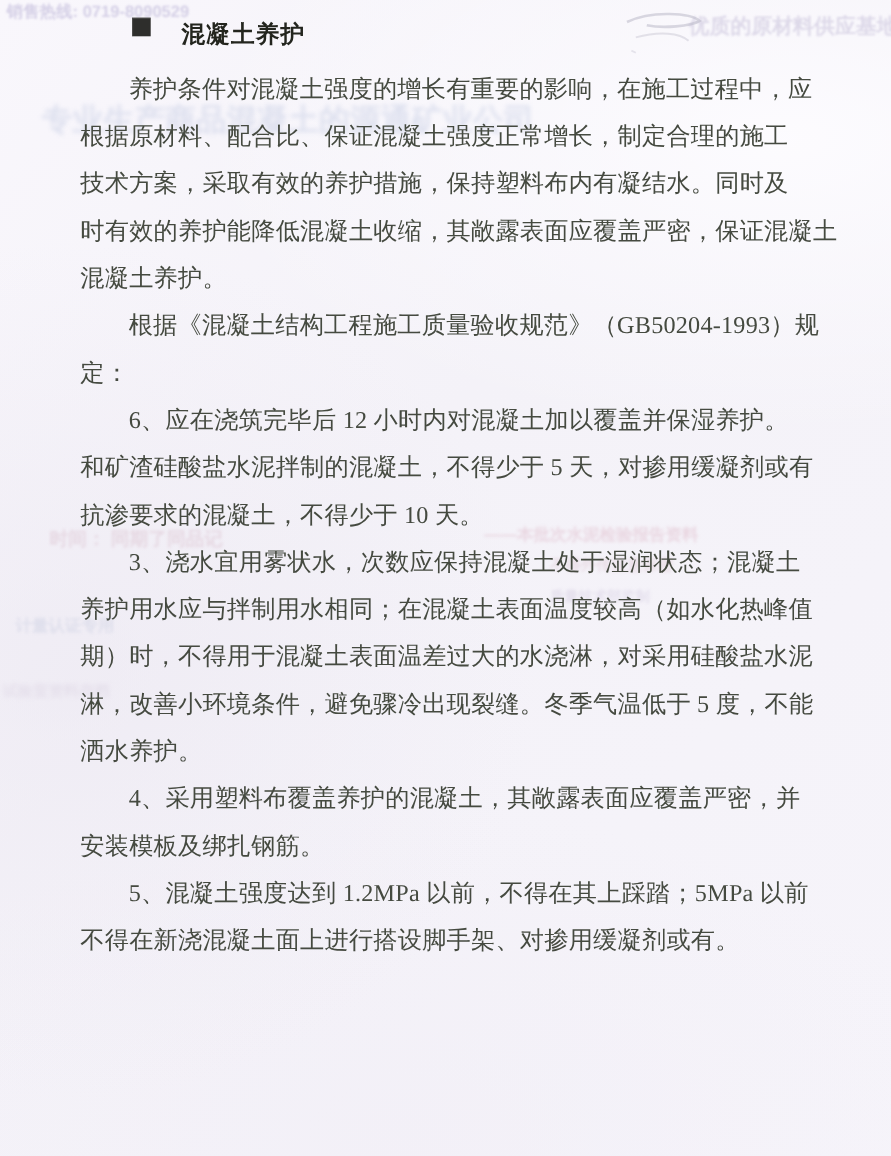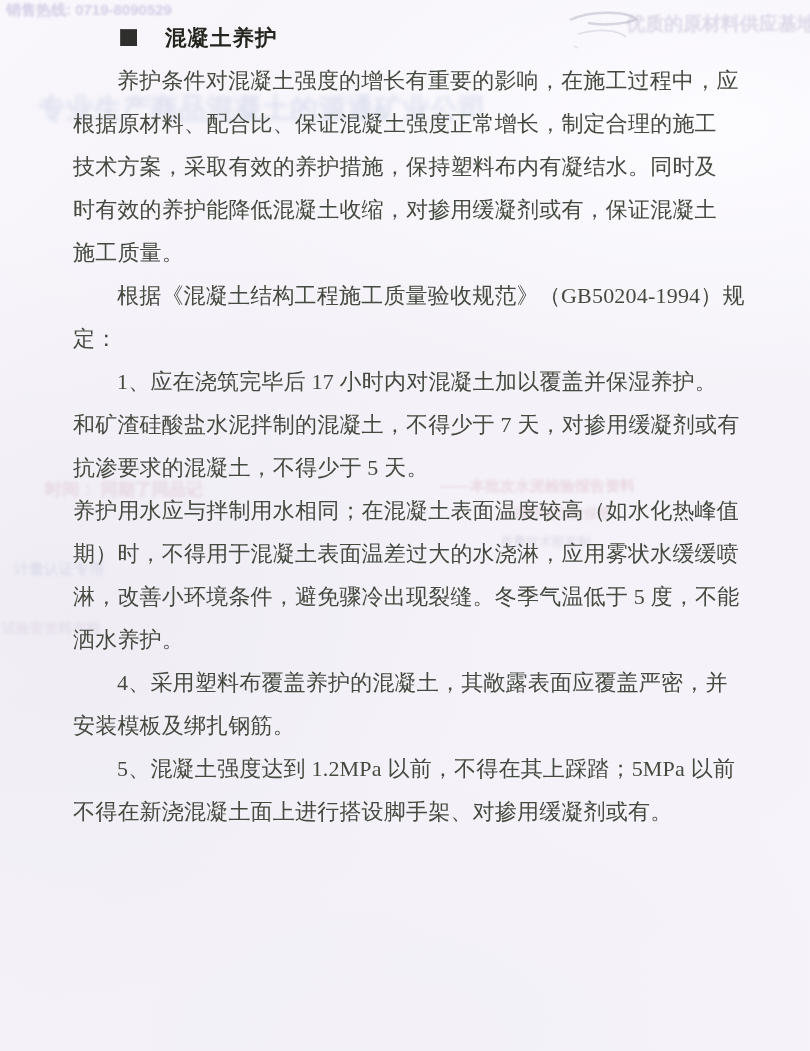--- a/index.html
+++ b/index.html
@@ -15,21 +15,21 @@
       radial-gradient(650px 600px at 8% 58%, rgba(235,231,241,0.55), rgba(235,231,241,0) 65%),
       radial-gradient(760px 420px at 45% 98%, rgba(241,238,246,0.6), rgba(241,238,246,0) 70%),
       linear-gradient(135deg,#f9f7fc 0%,#f4f2f8 42%,#f6f4fa 100%);
   }
   .content{position:absolute;left:73px;top:16px;width:668px;}
   .line{
     height:43px;line-height:43px;font-size:22px;color:#454a40;
     letter-spacing:0.2px;white-space:nowrap;
   }
   .line.indent{padding-left:44px;}
-  .heading-row{height:43px;display:flex;align-items:center;padding-left:47px;}
+  .heading-row{height:43px;display:flex;padding-left:47px;}
   .bullet{
     width:17px;height:17px;background:#2e2e2c;flex:0 0 auto;
     margin-right:28px;box-shadow:inset 1px 1px 0 rgba(120,120,120,0.4);
   }
   .heading-text{
     font-family:"Liberation Sans","DejaVu Sans",sans-serif;
     font-weight:700;font-size:21.5px;color:#23251e;letter-spacing:1px;
   }
   .bleed{
     position:absolute;white-space:nowrap;
@@ -62,29 +62,30 @@
 
   <div class="content">
     <div class="heading-row">
       <span class="bullet"></span>
       <span class="heading-text">混凝土养护</span>
     </div>
     <div id="body-lines">
         <div class="line indent">养护条件对混凝土强度的增长有重要的影响，在施工过程中，应</div>
         <div class="line">根据原材料、配合比、保证混凝土强度正常增长，制定合理的施工</div>
         <div class="line">技术方案，采取有效的养护措施，保持塑料布内有凝结水。同时及</div>
-        <div class="line">时有效的养护能降低混凝土收缩，对掺用缓凝剂或有，保证混凝土</div>
-        <div class="line">施工质量。</div>
-        <div class="line indent">根据《混凝土结构工程施工质量验收规范》（GB50204-1994）规</div>
+        <div class="line">时有效的养护能降低混凝土收缩，其敞露表面应覆盖严密，保证混凝土</div>
+        <div class="line">混凝土养护。</div>
+        <div class="line indent">根据《混凝土结构工程施工质量验收规范》（GB50204-1993）规</div>
         <div class="line">定：</div>
-        <div class="line indent">1、应在浇筑完毕后 17 小时内对混凝土加以覆盖并保湿养护。</div>
-        <div class="line">和矿渣硅酸盐水泥拌制的混凝土，不得少于 7 天，对掺用缓凝剂或有</div>
-        <div class="line">抗渗要求的混凝土，不得少于 5 天。</div>
+        <div class="line indent">6、应在浇筑完毕后 12 小时内对混凝土加以覆盖并保湿养护。</div>
+        <div class="line">和矿渣硅酸盐水泥拌制的混凝土，不得少于 5 天，对掺用缓凝剂或有</div>
+        <div class="line">抗渗要求的混凝土，不得少于 10 天。</div>
+        <div class="line indent">3、浇水宜用雾状水，次数应保持混凝土处于湿润状态；混凝土</div>
         <div class="line">养护用水应与拌制用水相同；在混凝土表面温度较高（如水化热峰值</div>
-        <div class="line">期）时，不得用于混凝土表面温差过大的水浇淋，应用雾状水缓缓喷</div>
+        <div class="line">期）时，不得用于混凝土表面温差过大的水浇淋，对采用硅酸盐水泥</div>
         <div class="line">淋，改善小环境条件，避免骤冷出现裂缝。冬季气温低于 5 度，不能</div>
         <div class="line">洒水养护。</div>
         <div class="line indent">4、采用塑料布覆盖养护的混凝土，其敞露表面应覆盖严密，并</div>
         <div class="line">安装模板及绑扎钢筋。</div>
         <div class="line indent">5、混凝土强度达到 1.2MPa 以前，不得在其上踩踏；5MPa 以前</div>
         <div class="line">不得在新浇混凝土面上进行搭设脚手架、对掺用缓凝剂或有。</div>
       </div>
   </div>
 
 </div>

